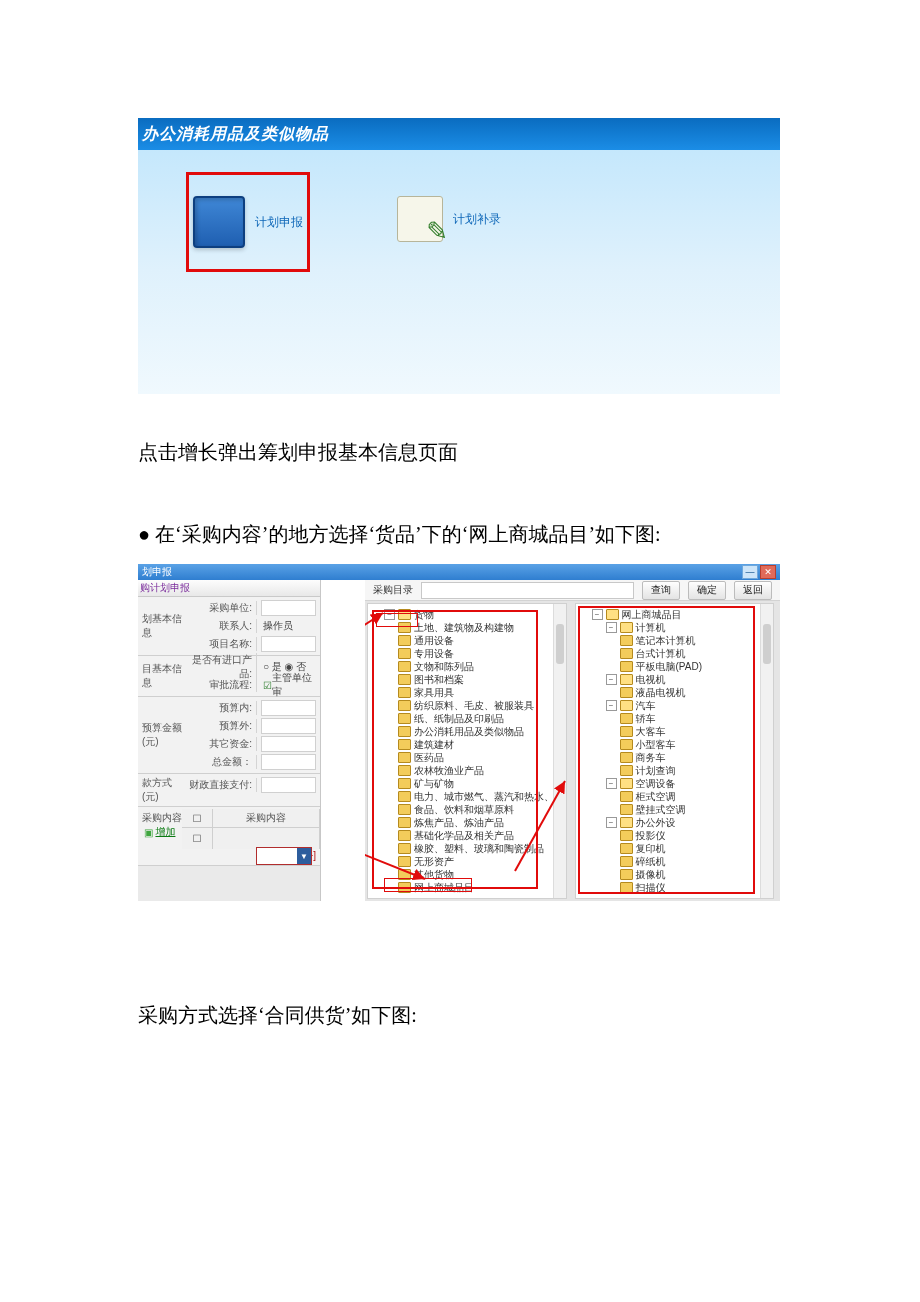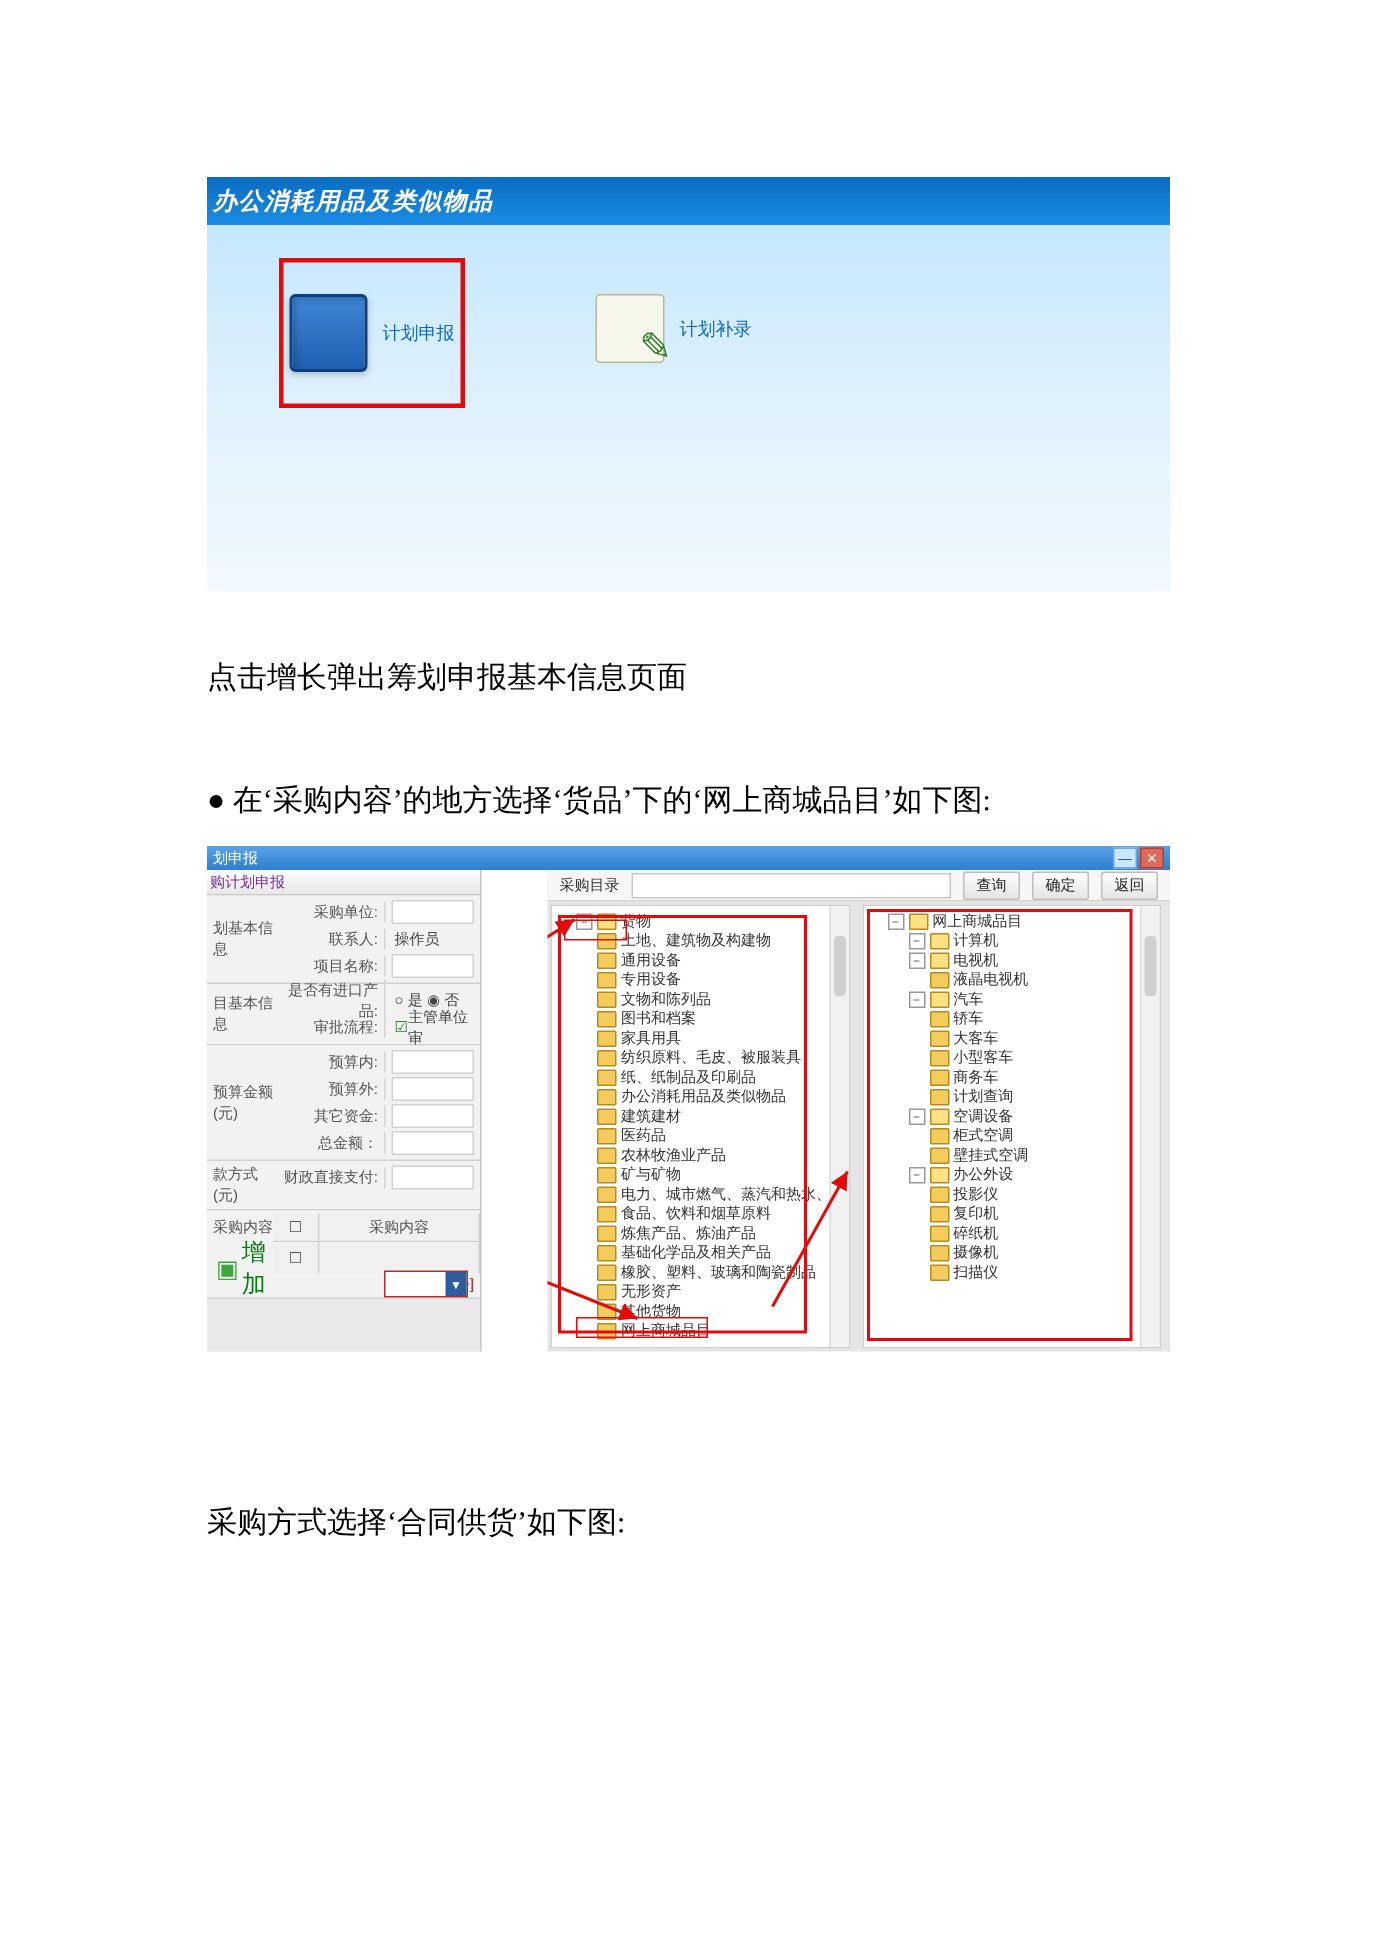--- a/index.html
+++ b/index.html
@@ -165,21 +165,21 @@
   .radio::before { content: "○ "; }
   .radio.checked::before { content: "◉ "; }
   .check::before { content: "☑ "; color: #2f7e2f; }
   .sc2-leftbottom {
     display: flex; height: 36px;
   }
   .sc2-leftbottom .sidecell {
     border-right: 1px solid #cfcfcf; display: flex; align-items: center; justify-content: center;
     font-size: 10px; color: #555; background: #f0f0f0;
   }
-  .addtag { color: #0a7a12; font-size: 16px; padding-left: 2px; display: flex; align-items: center; gap: 2px; }
+  .addtag { color: #0a7a12; font-size: 10px; padding-left: 2px; display: flex; align-items: center; gap: 2px; text-decoration: underline; }
   .addtag::before { content: "▣"; color: #3fa63f; }
   .attach { color: #b50b0b; font-size: 10px; text-align: right; padding-right: 4px; }
 
   .sc2-right {
     flex: 1; background: #e5e5e5; position: relative; display: flex; flex-direction: column; margin-left: 44px;
   }
   .sc2-toolbar {
     height: 26px; background: #f6f6f6; border-bottom: 1px solid #d3d3d3;
     display: flex; align-items: center; gap: 8px; padding: 0 8px;
   }
@@ -485,20 +485,34 @@
                   <span>网上商城品目</span>
                 </li>
               <li style="display:block;">
                 <ul id="righttree">
                     <li style="display: block;">
                       <div style="display: flex; align-items: center; gap: 3px;">
                         <span class="exp">−</span>
                         <span class="fld open"></span>
                         <span>计算机</span>
                       </div>
+                      <ul>
+                        <li>
+                          <span class="fld"></span>
+                          <span>笔记本计算机</span>
+                        </li>
+                        <li>
+                          <span class="fld"></span>
+                          <span>台式计算机</span>
+                        </li>
+                        <li>
+                          <span class="fld"></span>
+                          <span>平板电脑(PAD)</span>
+                        </li>
+                      </ul>
                     </li>
                     <li style="display: block;">
                       <div style="display: flex; align-items: center; gap: 3px;">
                         <span class="exp">−</span>
                         <span class="fld open"></span>
                         <span>电视机</span>
                       </div>
                       <ul>
                         <li>
                           <span class="fld"></span>

